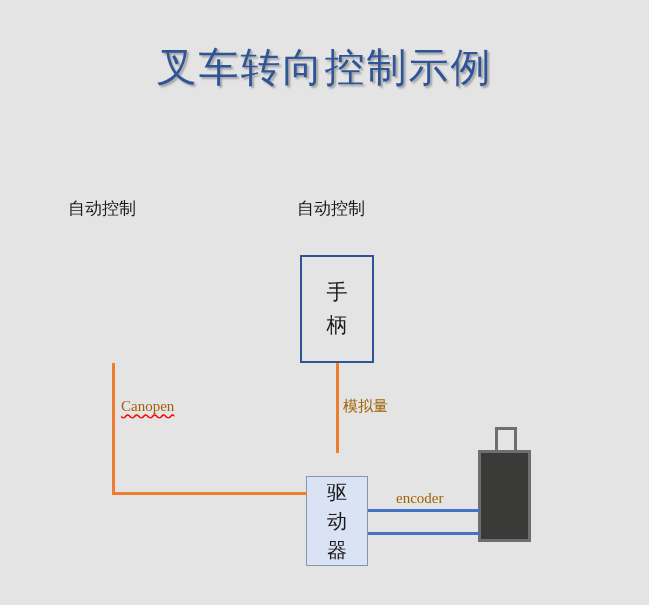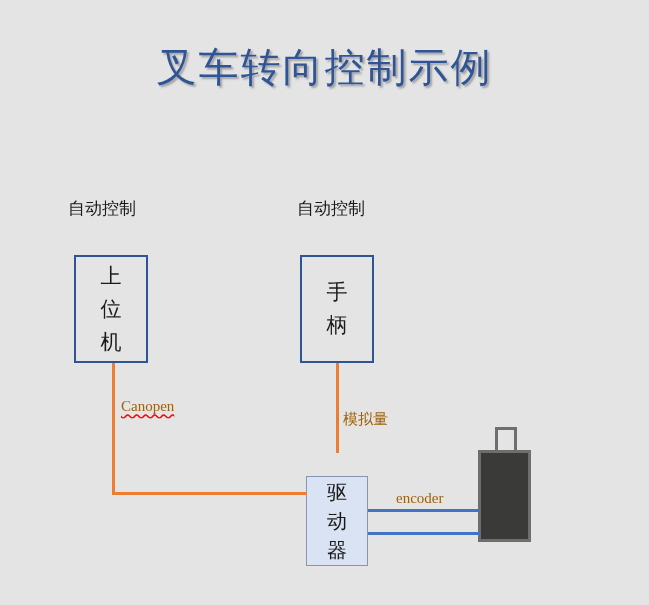--- a/index.html
+++ b/index.html
@@ -126,44 +126,41 @@
 
   
   .edge-label {
     position: absolute;
     font-size: 15px;
     line-height: 20px;
     color: #a16207;
     white-space: nowrap;
   }
   #label-canopen { left: 121px; top: 396px; }
-  #label-analog  { left: 343px; top: 396px; margin-top: 13px; }
+  #label-analog  { left: 343px; top: 396px; }
   #label-encoder { left: 396px; top: 488px; text-align: center; }
 
   
   .spellcheck-error {
     text-decoration: underline wavy #ff0000;
     text-decoration-skip-ink: none;
     text-underline-offset: 2px;
   }
 </style>
 </head>
 <body>
 
 <div id="diagram-canvas">
 
   <div id="diagram-title">叉车转向控制示例</div>
 
   <div class="group-caption" id="caption-auto">自动控制</div>
 
   <div class="group-caption" id="caption-manual">自动控制</div>
 
-  <div class="node-box" id="node-host">
-    <span class="node-label">上位机</span>
-  </div>
 
   <div class="node-box" id="node-handle">
     <span class="node-label">手柄</span>
   </div>
 
   <div class="node-box" id="node-driver">
     <span class="node-label">驱动器</span>
   </div>
 
   <div id="motor-shaft"></div>

